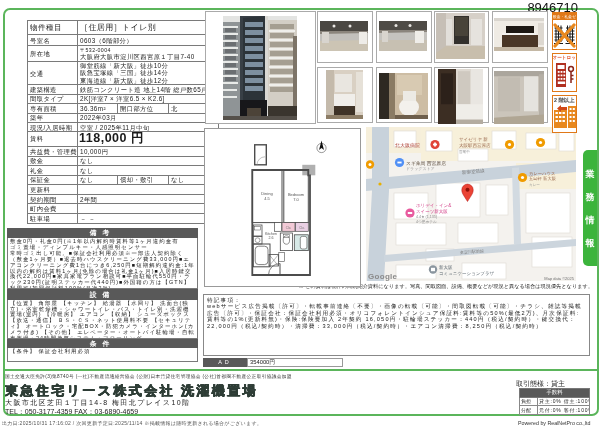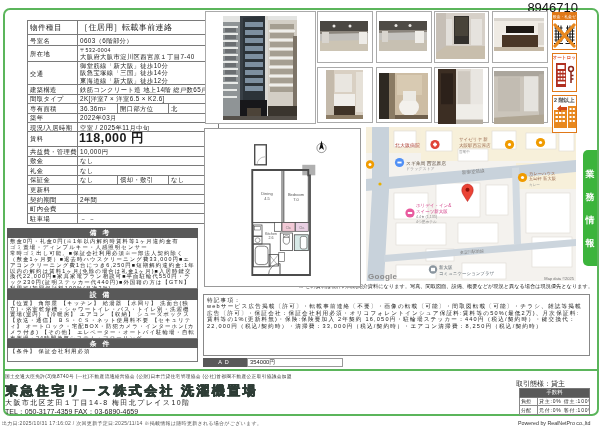--- a/index.html
+++ b/index.html
@@ -27,21 +27,21 @@
 <colgroup>
         <col style="width:50px">
         <col style="width:40px">
         <col style="width:51px">
         <col style="width:50px">
       </colgroup>
 
 <tbody>
         <tr style="height:14px">
           <td style="font-size:7.6px">物件種目</td>
-          <td colspan="3" style="font-size:8px">［住居用］転載事前連絡</td>
+          <td colspan="3" style="font-size:8px">［住居用］トイレ別</td>
         </tr>
 
 
 <tr style="height:11px">
           <td>号室名</td>
           <td colspan="3">0603（6階部分）</td>
         </tr>
 
 <tr style="height:16px">
           <td>所在地</td>

